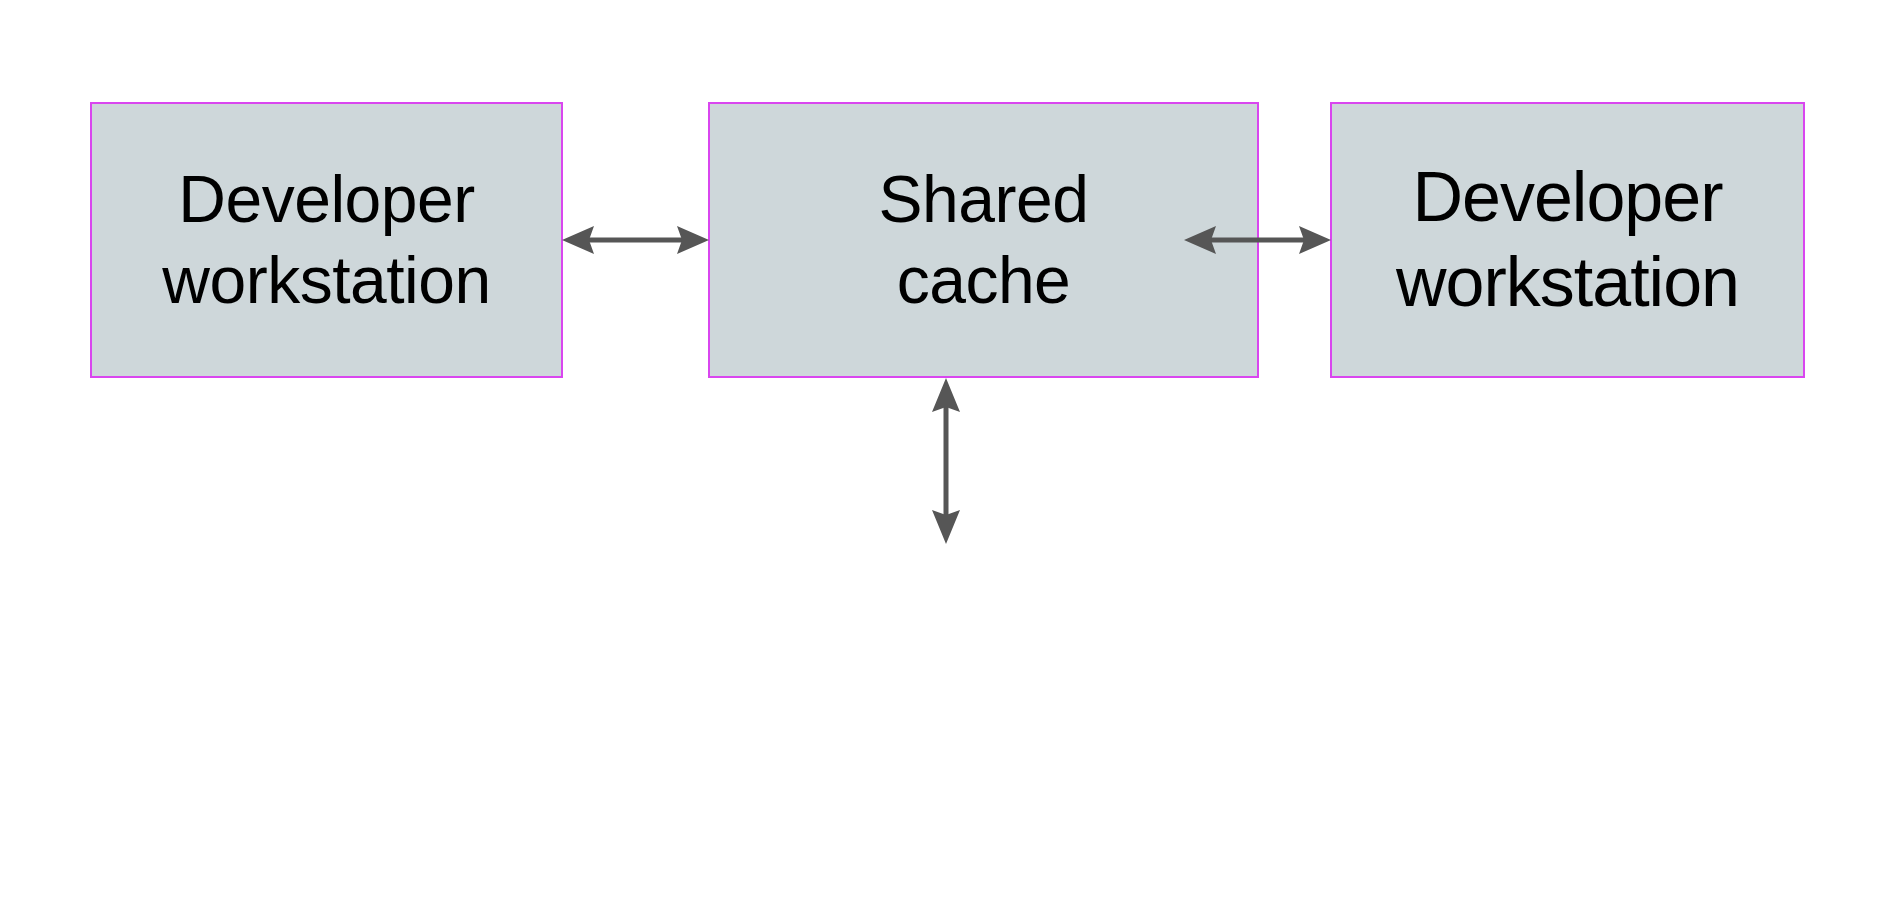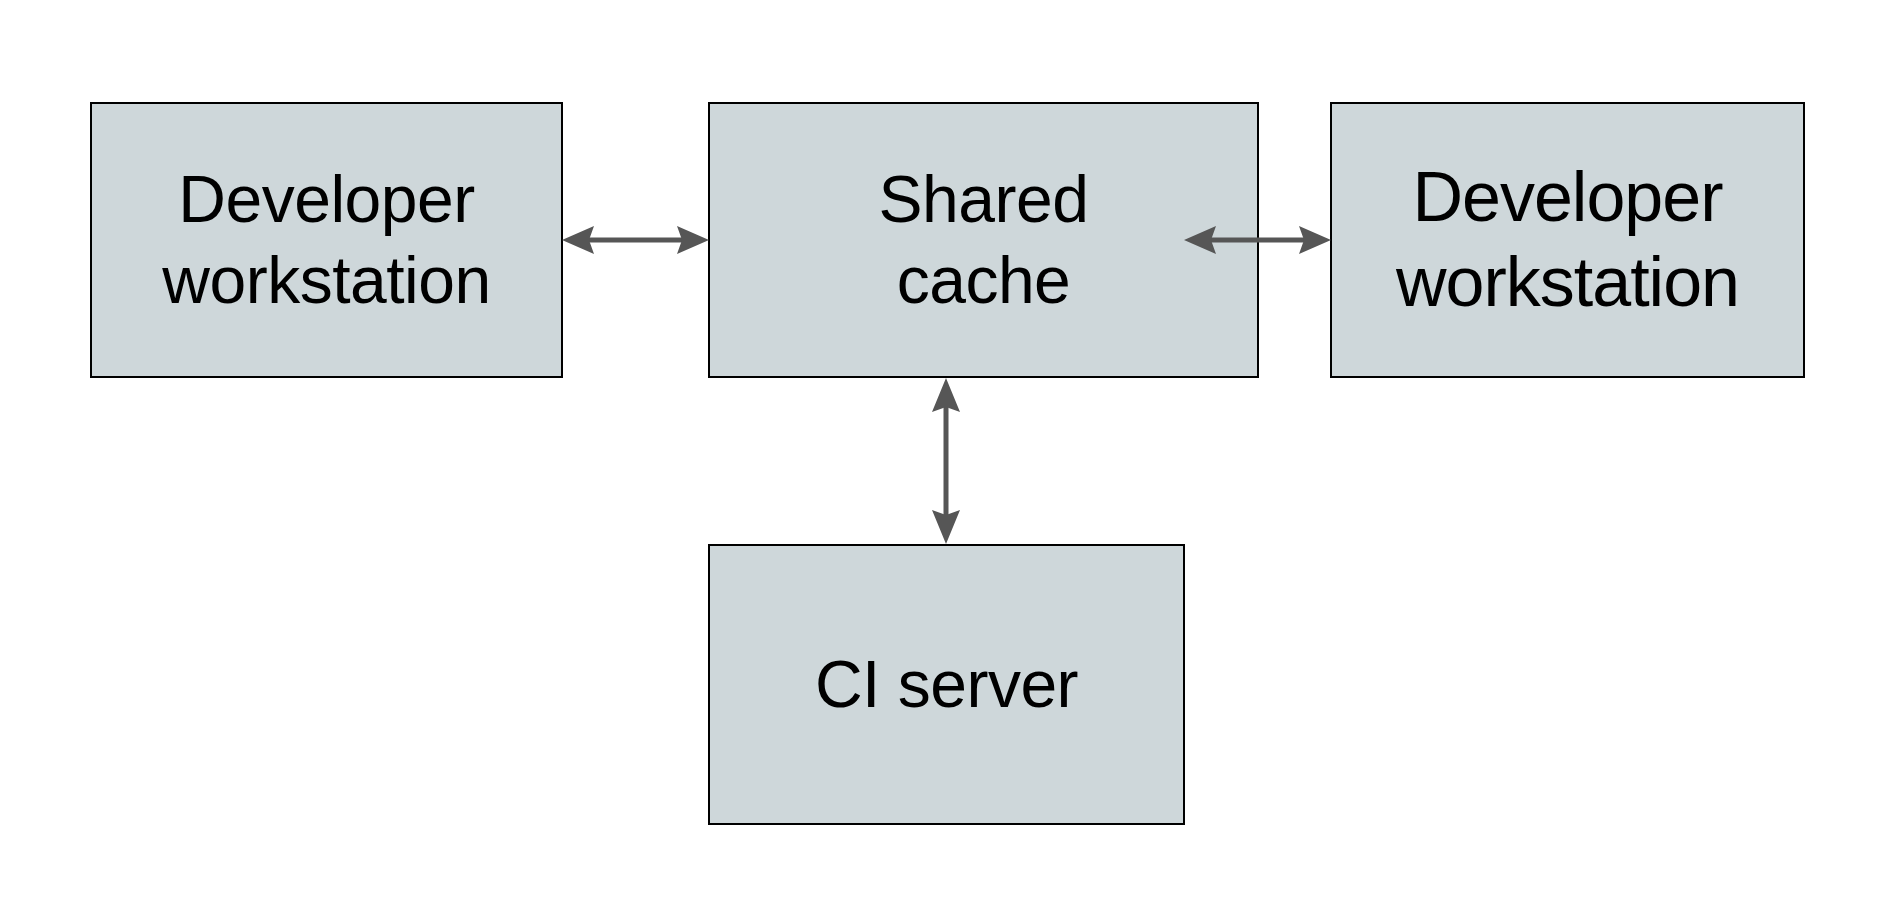--- a/index.html
+++ b/index.html
@@ -15,21 +15,21 @@
     position: relative;
     width: 1900px;
     height: 922px;
     background: #ffffff;
     overflow: hidden;
   }
   .node {
     position: absolute;
     box-sizing: border-box;
     background: #ced7da;
-    border: 2px solid #000000;
+    border: 2px solid #d946ef;
     display: flex;
     align-items: center;
     justify-content: center;
     text-align: center;
   }
   .node-label {
     color: #000000;
     font-weight: 400;
     line-height: 1.22;
     letter-spacing: -0.5px;
@@ -68,23 +68,20 @@
   <div class="node" id="node-shared">
     <span class="node-label">Shared
 cache</span>
   </div>
 
   <div class="node" id="node-dev-right">
     <span class="node-label">Developer
 workstation</span>
   </div>
 
-  <div class="node" id="node-ci">
-    <span class="node-label">CI server</span>
-  </div>
 
   <svg class="connector" id="edge-left-shared" viewBox="0 0 151 56" width="151" height="56">
     <g fill="#565656" stroke="none">
       <rect x="22" y="25.5" width="107" height="5"></rect>
       <path d="M 2 28 L 34 14 L 29 28 L 34 42 Z"></path>
       <path d="M 149 28 L 117 14 L 122 28 L 117 42 Z"></path>
     </g>
   </svg>
 
   <svg class="connector" id="edge-shared-right" viewBox="0 0 151 56" width="151" height="56">

